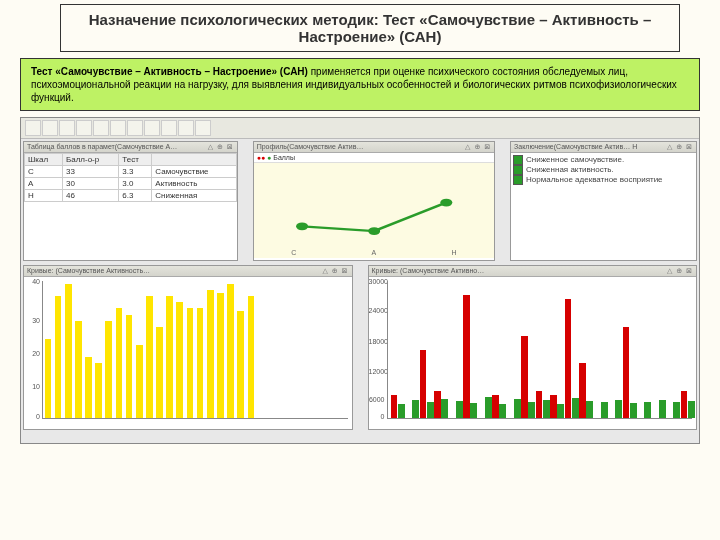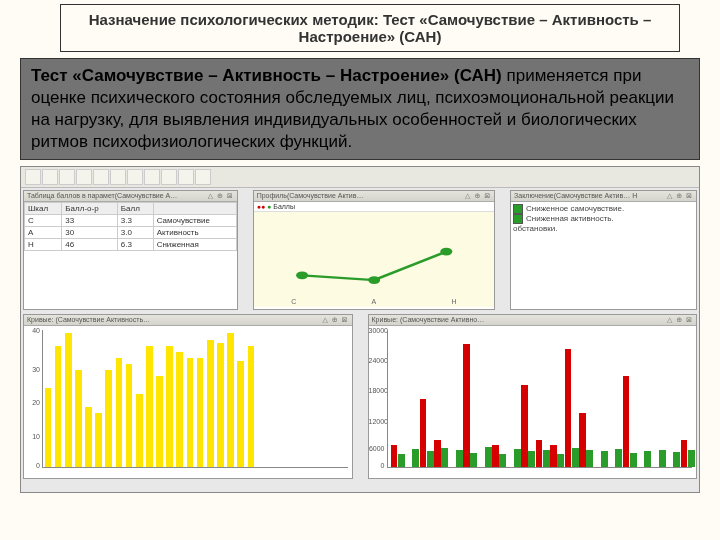--- a/index.html
+++ b/index.html
@@ -18,23 +18,23 @@
     text-align: center;
     font-weight: bold;
     font-size: 15px;
     color: #333;
     background: #fefcf4;
   }
   .desc-box {
     margin: 0 20px 6px 20px;
     border: 1px solid #333;
     padding: 6px 10px;
-    font-size: 17px;
+    font-size: 10px;
     line-height: 1.3;
-    background: #737373;
+    background: #bef264;
   }
   .app {
     margin: 0 20px;
     border: 1px solid #888;
     background: #e8e8e8;
     height: 325px;
     font-size: 9px;
     color: #333;
   }
   .app-top {
@@ -156,21 +156,21 @@
       <div class="panel-hdr">
         <span>Таблица баллов в парамет(Самочувствие A…</span>
         <span class="ctrls">△ ⊕ ⊠</span>
       </div>
       <div class="panel-body">
         <table class="tbl">
           <tbody>
               <tr>
             <th>Шкал</th>
             <th>Балл-о-р</th>
-            <th>Балл</th>
+            <th>Тест</th>
             <th></th>
           </tr>
           <tr>
             <td>С</td>
             <td>33</td>
             <td>3.3</td>
             <td>Самочувствие</td>
           </tr>
           <tr>
             <td>А</td>
@@ -217,21 +217,21 @@
     </div>
 
     <div class="panel" style="flex:1">
       <div class="panel-hdr">
         <span>Заключение(Самочувствие Актив… Н</span>
         <span class="ctrls">△ ⊕ ⊠</span>
       </div>
       <div class="panel-body txtpanel">
         <div><span class="swatch"></span><span>Сниженное самочувствие.</span></div>
         <div><span class="swatch"></span><span>Сниженная активность.</span></div>
-        <div>обстановки.</div>
+        <div><span class="swatch"></span><span>Нормальное адекватное восприятие</span></div>
       </div>
     </div>
   </div>
 
   <div class="panels-row" style="height:165px">
     <div class="panel">
       <div class="panel-hdr">
         <span>Кривые: (Самочувствие Активность…</span>
         <span class="ctrls">△ ⊕ ⊠</span>
       </div>

